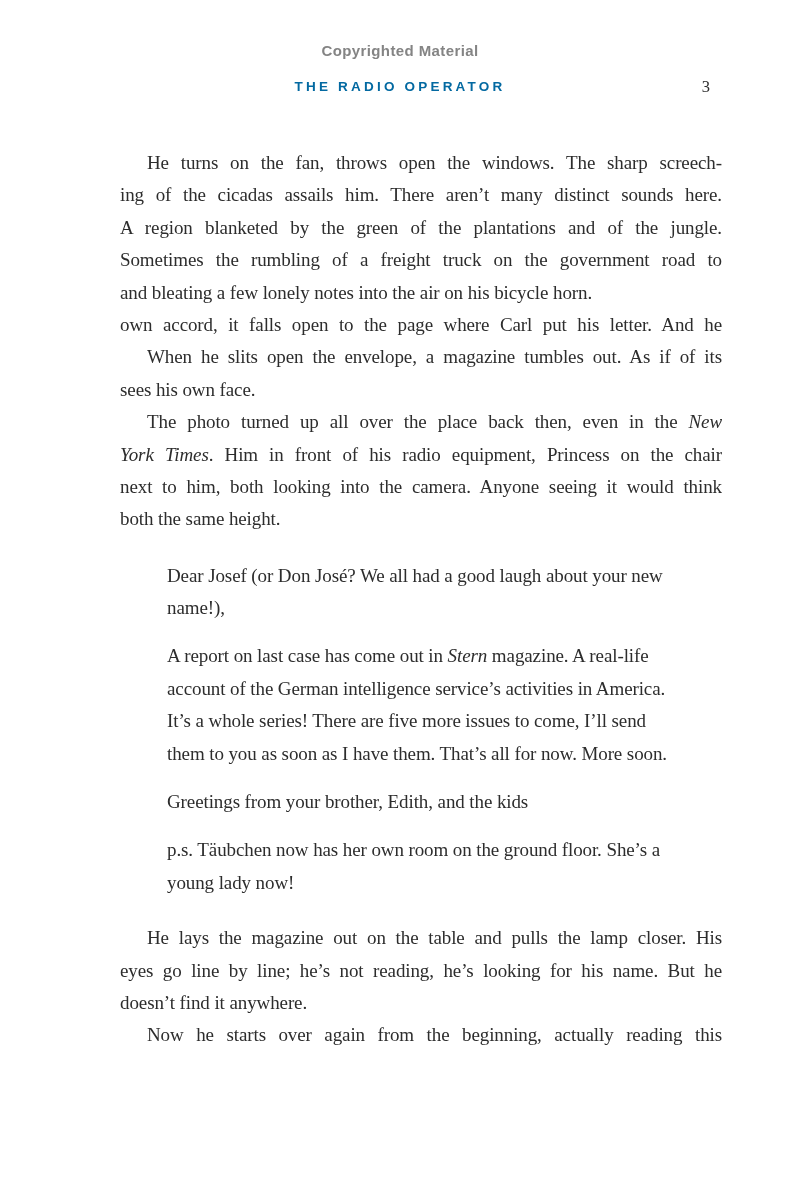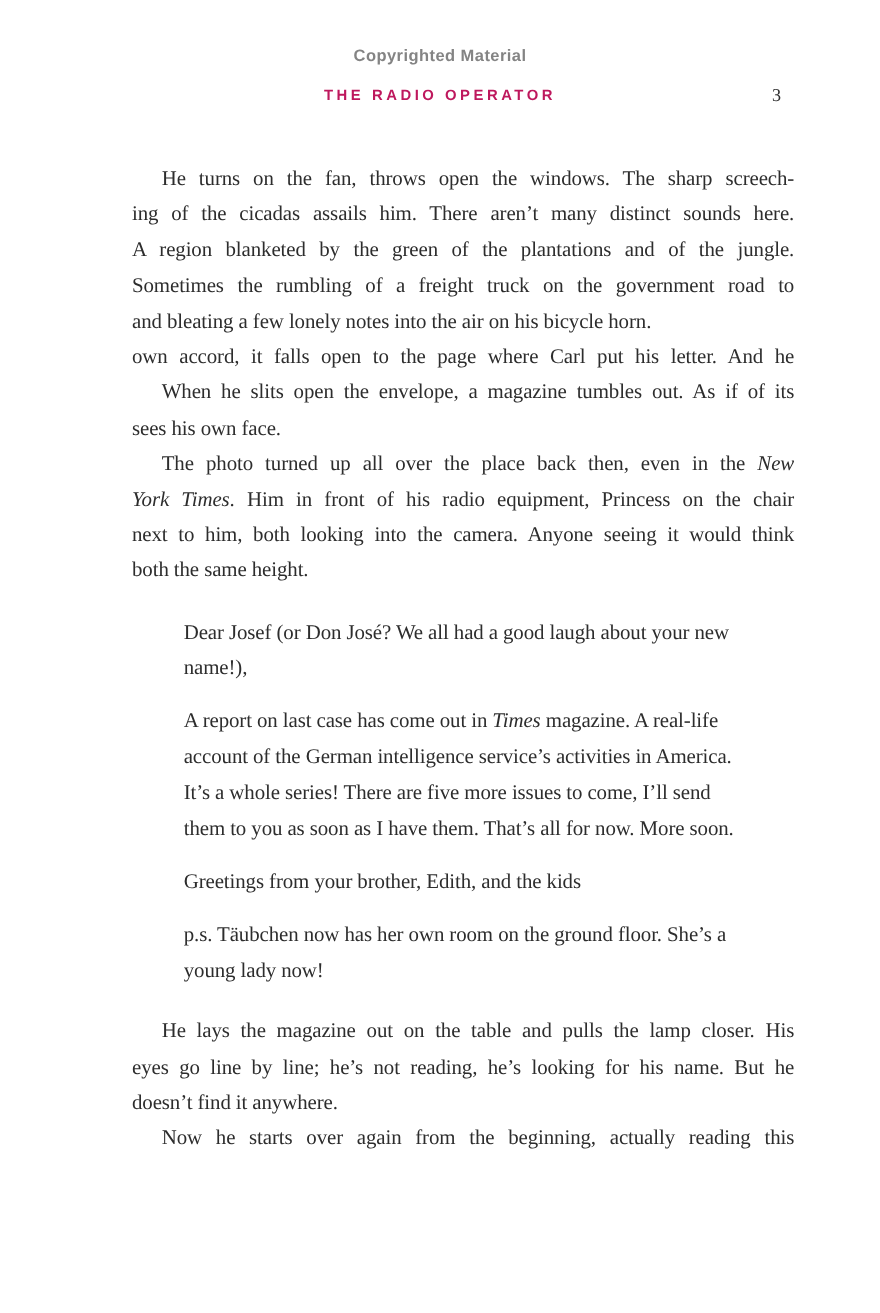--- a/index.html
+++ b/index.html
@@ -11,21 +11,21 @@
   .copyright {
     position:absolute; left:0; width:100%; text-align:center;
     font-family:"Liberation Sans","DejaVu Sans",sans-serif;
     font-size:15px; font-weight:600; color:#848484; letter-spacing:0.4px;
   }
   .copyright.top { top:27px; }
   .copyright.bottom { top:1146px; }
   .head-title {
     position:absolute; top:64px; left:0; width:100%; text-align:center;
     font-family:"Liberation Sans","DejaVu Sans",sans-serif;
-    font-size:13.5px; font-weight:bold; letter-spacing:3.2px; color:#be185d;
+    font-size:13.5px; font-weight:bold; letter-spacing:3.2px; color:#0369a1;
   }
   .page-number {
     position:absolute; top:62px; right:90px;
     font-size:16.5px; color:#2d2d2d;
   }
   .body-text {
     position:absolute; top:132px; left:120px; width:602px;
     font-size:19px; line-height:32.4px; letter-spacing:-0.1px;
   }
   .line { height:32.4px; }
@@ -66,21 +66,21 @@
           <div class="line just"><span>next to him, both looking into the camera. Anyone seeing it would think</span></div>
           <div class="line"><span>both the same height.</span></div>
         </div>
       </div>
       <div class="block letter">
         <div class="para">
           <div class="line"><span>Dear Josef (or Don José? We all had a good laugh about your new</span></div>
           <div class="line"><span>name!),</span></div>
         </div>
         <div class="para">
-          <div class="line"><span>A report on last case has come out in </span><em>Times</em><span> magazine. A real-life</span></div>
+          <div class="line"><span>A report on last case has come out in </span><em>Stern</em><span> magazine. A real-life</span></div>
           <div class="line"><span>account of the German intelligence service’s activities in America.</span></div>
           <div class="line"><span>It’s a whole series! There are five more issues to come, I’ll send</span></div>
           <div class="line"><span>them to you as soon as I have them. That’s all for now. More soon.</span></div>
         </div>
         <div class="para">
           <div class="line"><span>Greetings from your brother, Edith, and the kids</span></div>
         </div>
         <div class="para">
           <div class="line"><span>p.s. Täubchen now has her own room on the ground floor. She’s a</span></div>
           <div class="line"><span>young lady now!</span></div>

